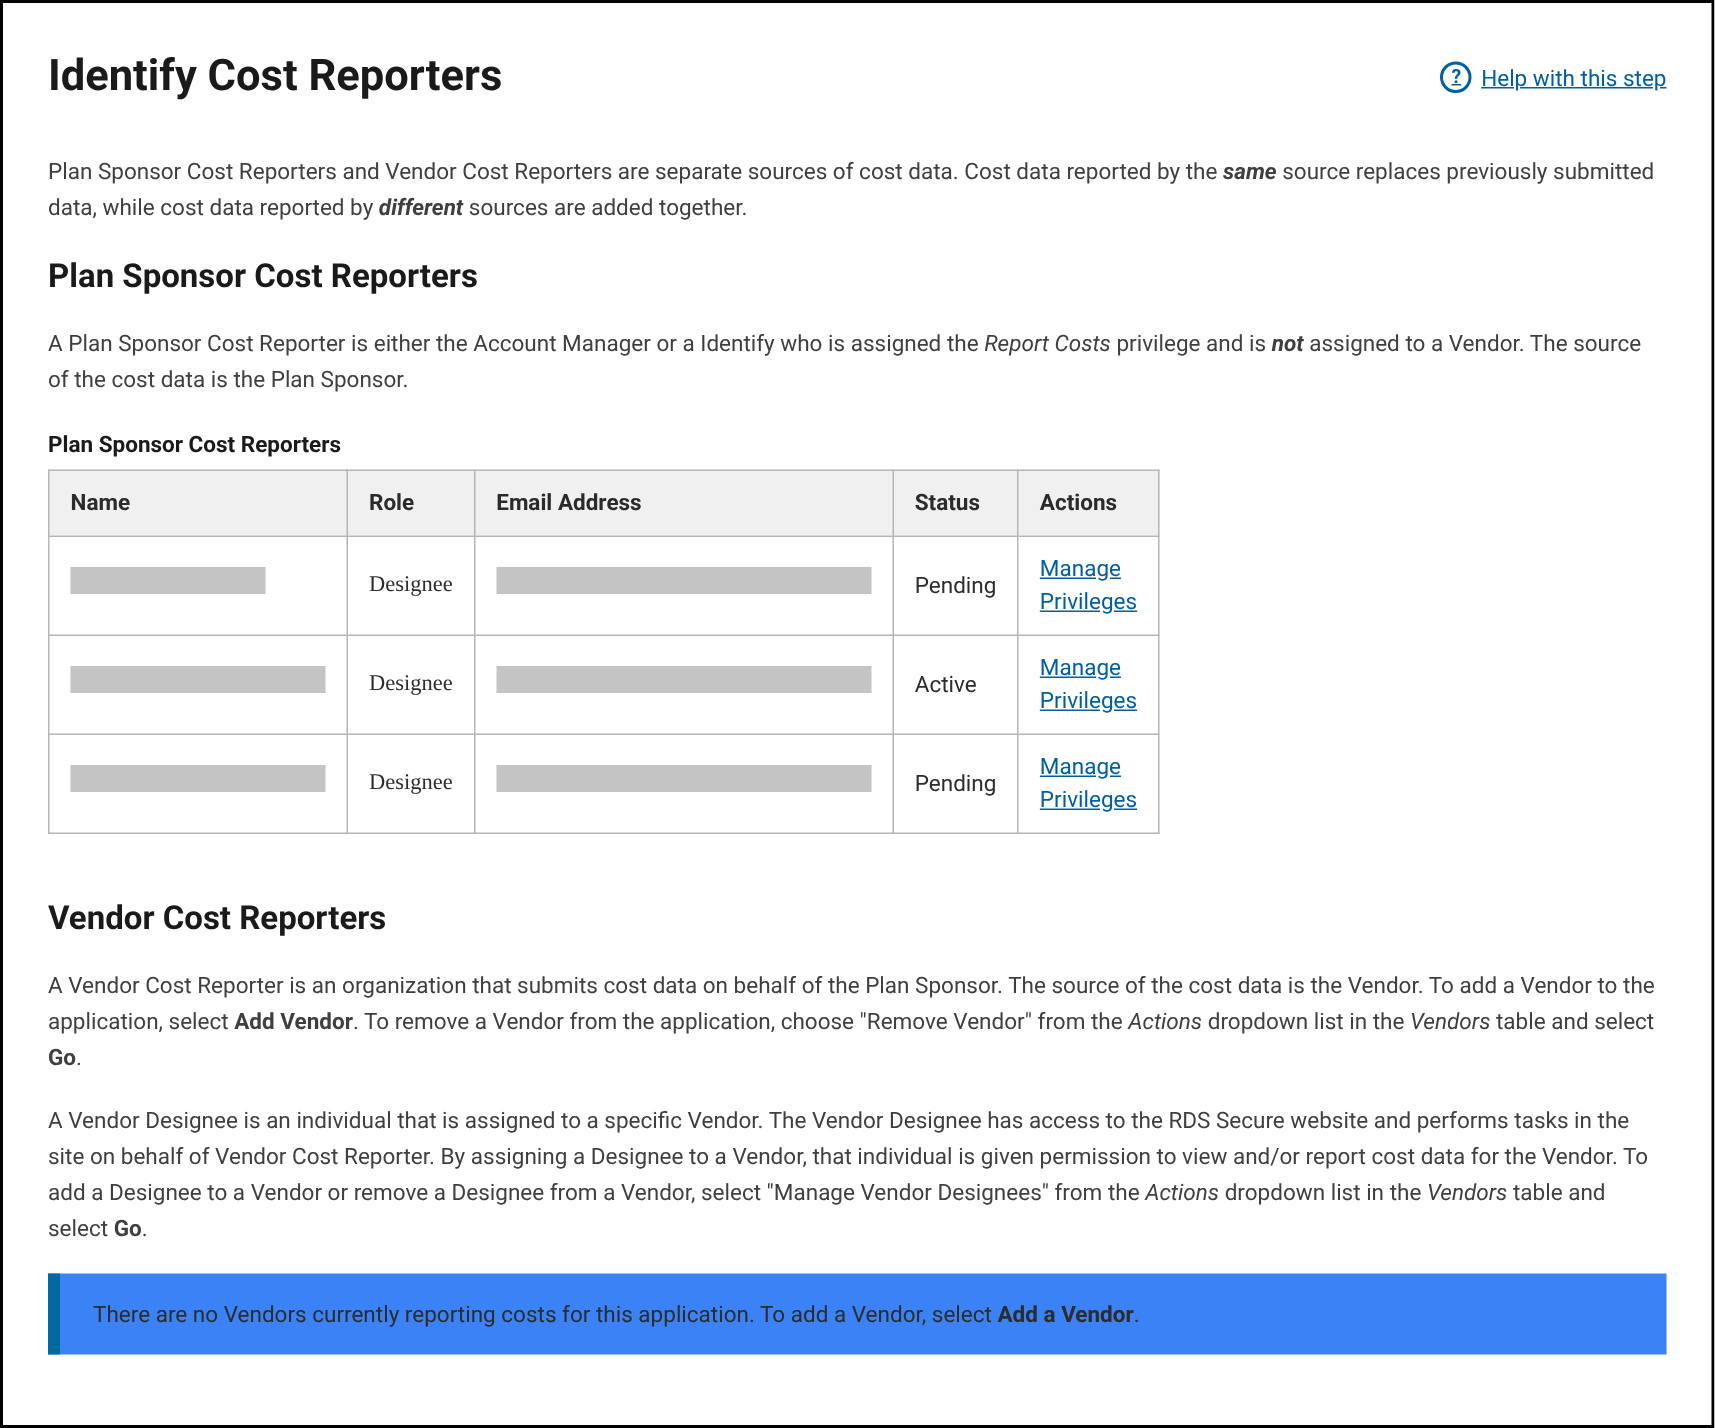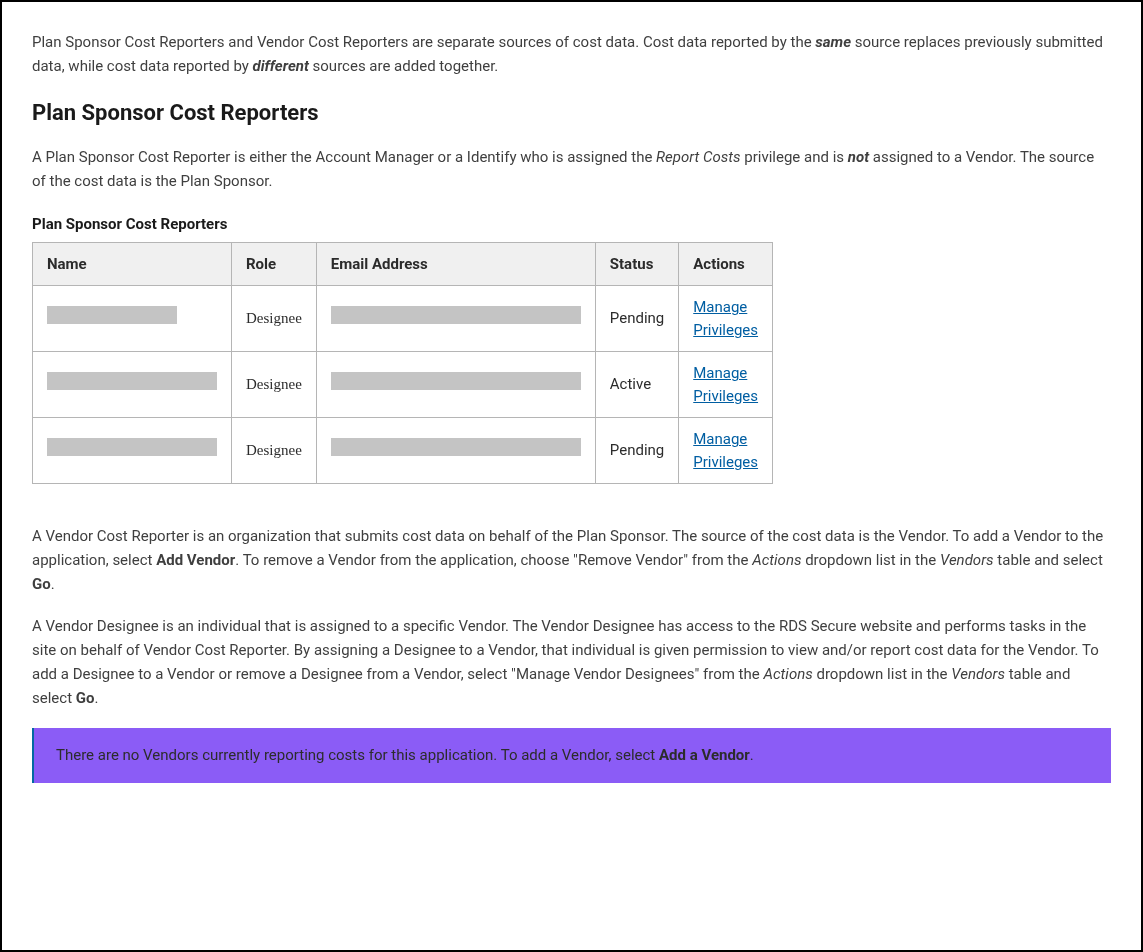--- a/index.html
+++ b/index.html
@@ -102,33 +102,40 @@
   .redacted.w1 { width: 130px; }
   .redacted.w2 { width: 170px; }
   .redacted.w3 { width: 250px; }
   td.name-col { width: 210px; }
   td.role-col { width: 90px; font-family: Liberation Serif, serif; }
   td.email-col { width: 268px; }
   td.status-col { width: 80px; text-align:left;}
   th.status-col { text-align:left;}
   td.actions-col { width: 140px; }
   .info-callout {
-    background: #8b5cf6;
-    border-left: 2px solid #0369a1;
+    background: #3b82f6;
+    border-left: 8px solid #0369a1;
     padding: 16px 22px;
     margin-bottom: 24px;
     color: #2c2c2c;
     font-size: 15px;
   }
 </style>
 </head>
 <body>
 
 <div class="page">
 
+  <div class="header-row">
+    <h1>Identify Cost Reporters</h1>
+    <a class="help-link">
+      <span class="help-icon">?</span>
+      <span>Help with this step</span>
+    </a>
+  </div>
 
   <p class="intro">
     <span>Plan Sponsor Cost Reporters and Vendor Cost Reporters are separate sources of cost data. Cost data reported by the </span><span class="bold-italic">same</span><span> source replaces previously submitted data, while cost data reported by </span><span class="bold-italic">different</span><span> sources are added together.</span>
   </p>
 
   <h2>Plan Sponsor Cost Reporters</h2>
 
   <p class="section-text">
     <span>A Plan Sponsor Cost Reporter is either the Account Manager or a Identify who is assigned the </span><span class="italic">Report Costs</span><span> privilege and is </span><span class="bold-italic">not</span><span> assigned to a Vendor. The source of the cost data is the Plan Sponsor.</span>
   </p>
@@ -164,20 +171,21 @@
       <tr>
         <td class="name-col"><span class="redacted w2"></span></td>
         <td class="role-col">Designee</td>
         <td class="email-col"><span class="redacted w3"></span></td>
         <td class="status-col">Pending</td>
         <td class="actions-col"><a class="inline-link">Manage Privileges</a></td>
       </tr>
     </tbody>
   </table>
 
+  <h2>Vendor Cost Reporters</h2>
 
   <p class="section-text">
     <span>A Vendor Cost Reporter is an organization that submits cost data on behalf of the Plan Sponsor. The source of the cost data is the Vendor. To add a Vendor to the application, select </span><span class="bold">Add Vendor</span><span>. To remove a Vendor from the application, choose "Remove Vendor" from the </span><span class="italic">Actions</span><span> dropdown list in the </span><span class="italic">Vendors</span><span> table and select </span><span class="bold">Go</span><span>.</span>
   </p>
 
   <p class="section-text">
     <span>A Vendor Designee is an individual that is assigned to a specific Vendor. The Vendor Designee has access to the RDS Secure website and performs tasks in the site on behalf of Vendor Cost Reporter. By assigning a Designee to a Vendor, that individual is given permission to view and/or report cost data for the Vendor. To add a Designee to a Vendor or remove a Designee from a Vendor, select "Manage Vendor Designees" from the </span><span class="italic">Actions</span><span> dropdown list in the </span><span class="italic">Vendors</span><span> table and select </span><span class="bold">Go</span><span>.</span>
   </p>
 
   <div class="info-callout">

